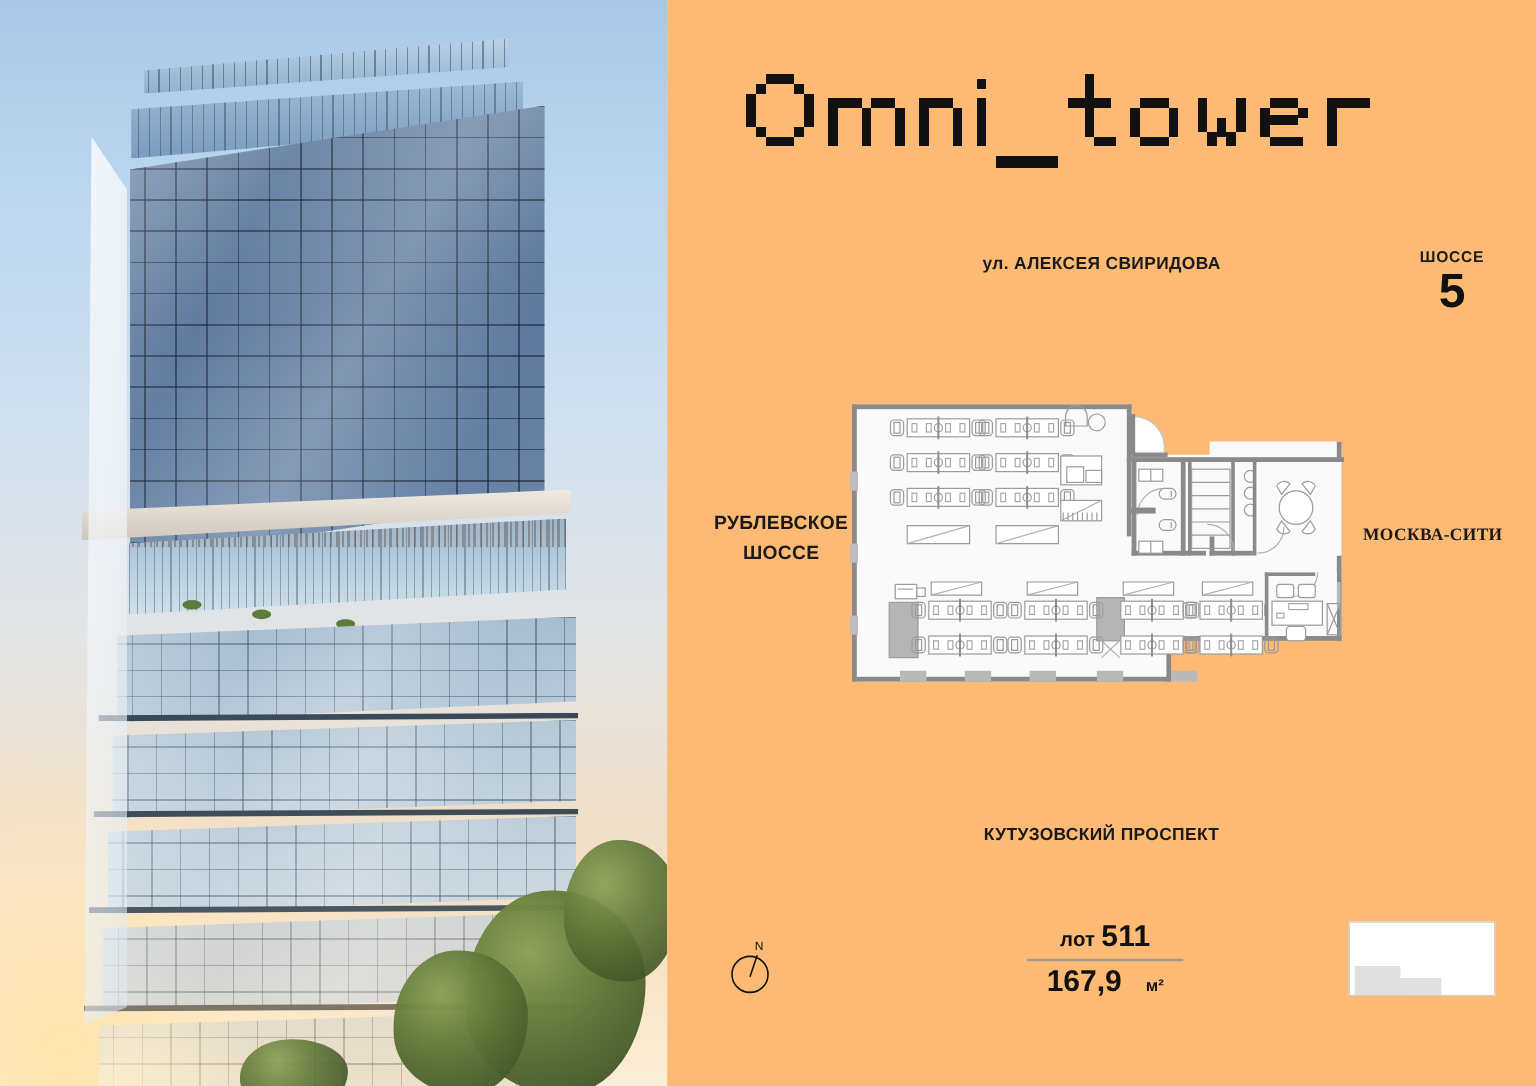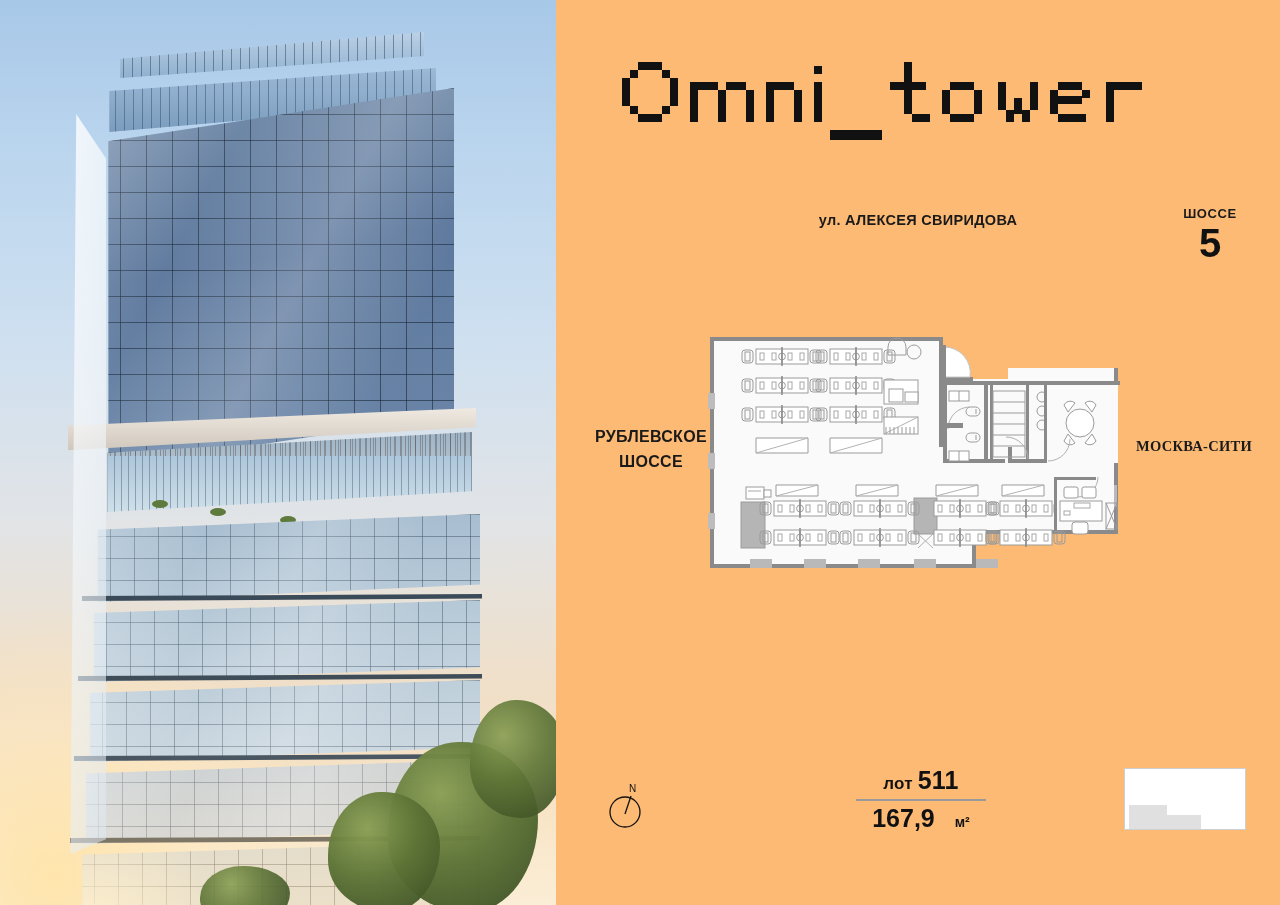--- a/index.html
+++ b/index.html
@@ -220,20 +220,21 @@
     <div class="floor-box">
       <div class="floor-cap">ШОССЕ</div>
       <div class="floor-num">5</div>
     </div>
 
     <div class="side-left">
       <div>РУБЛЕВСКОЕ</div>
       <div>ШОССЕ</div>
     </div>
     <div class="side-right">МОСКВА-СИТИ</div>
+    <div class="street-bottom">КУТУЗОВСКИЙ ПРОСПЕКТ</div>
 
     <div class="plan">
       <svg width="412" height="235" viewBox="0 0 412 235">
         <defs>
           <g id="chair">
             <rect x="0" y="0" width="11" height="13" rx="3" fill="none" stroke="#9b9b9b" stroke-width="1"></rect>
             <rect x="3" y="2" width="5" height="9" fill="none" stroke="#9b9b9b" stroke-width="1"></rect>
           </g>
           <g id="deskpair">
             <rect x="0" y="0" width="26" height="15" fill="#fff" stroke="#9b9b9b" stroke-width="1"></rect>

